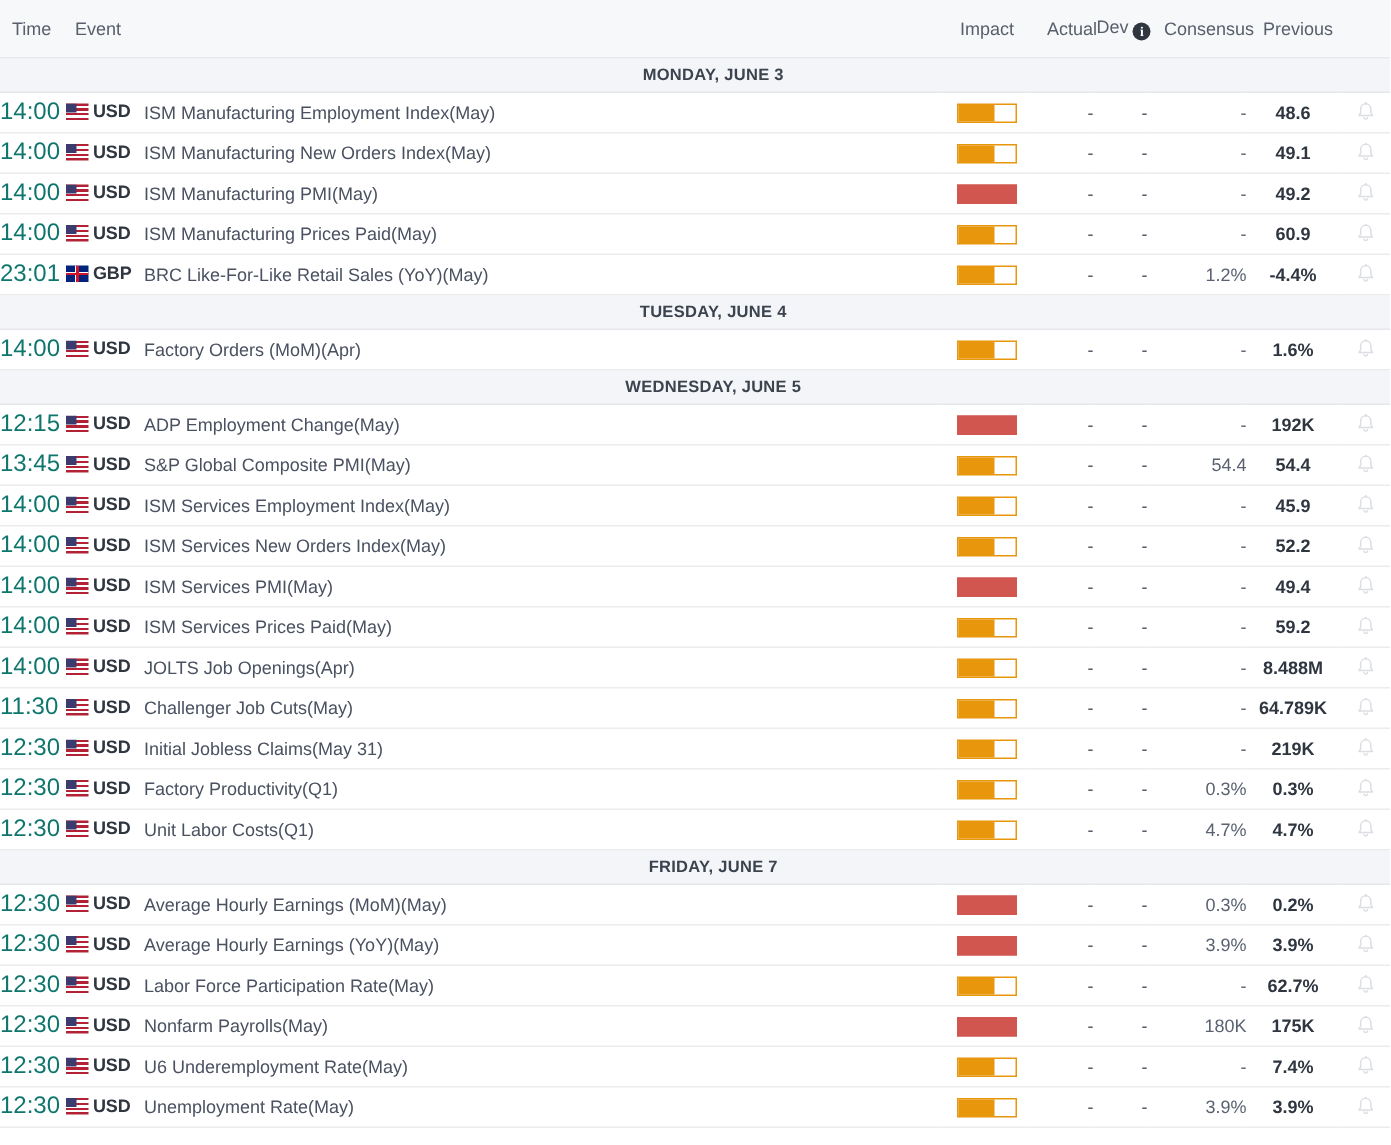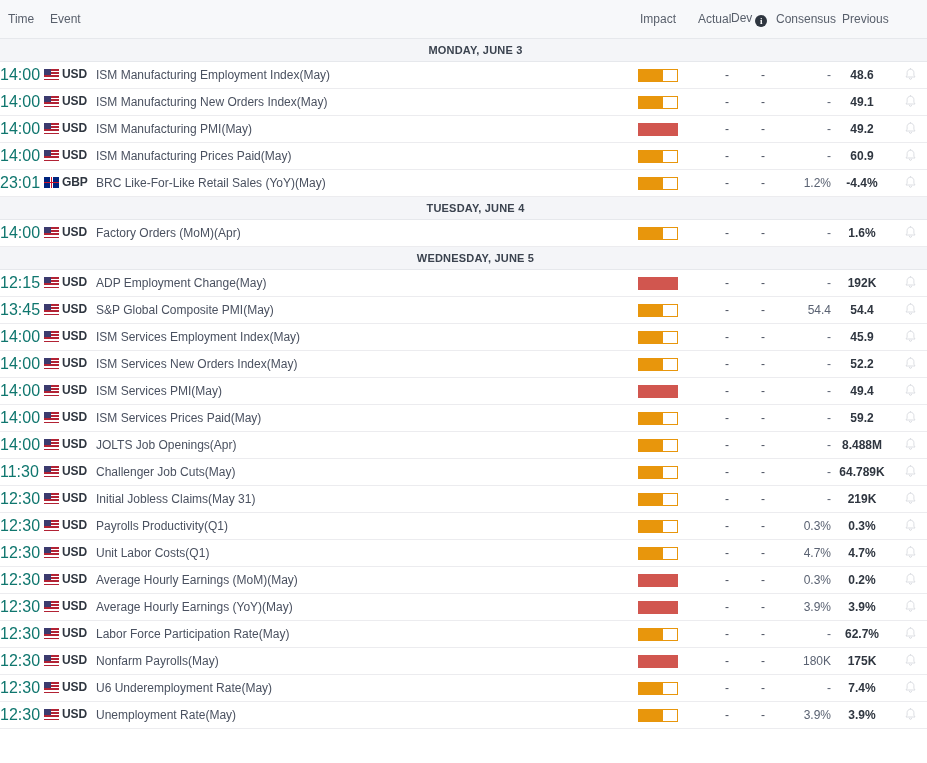--- a/index.html
+++ b/index.html
@@ -520,21 +520,21 @@
                 <path d="M6.5 0.3v0.9" stroke="#dcdee3" stroke-width="1" stroke-linecap="round"></path>
                 <path d="M5.4 10.3c0 0.6 0.5 1.1 1.1 1.1s1.1-0.5 1.1-1.1" stroke="#dcdee3" stroke-width="1" fill="none" stroke-linecap="round"></path>
               </svg></span></td>
         </tr>
         <tr class="evrow">
           <td class="c-time">12:30</td>
           <td class="c-cur"><span class="cur-wrap">
               <span class="flag flag-us"></span>
               <span class="cur-code">USD</span>
             </span></td>
-          <td class="c-event">Payrolls Productivity(Q1)</td>
+          <td class="c-event">Factory Productivity(Q1)</td>
           <td class="c-impact"><span class="impact-bar lvl-medium"></span></td>
           <td class="c-actual">-</td>
           <td class="c-dev">-</td>
           <td class="c-cons">0.3%</td>
           <td class="c-prev">0.3%</td>
           <td class="c-bell"><span class="bell"><svg width="13" height="14" viewBox="0 0 13 14" fill="none" xmlns="http://www.w3.org/2000/svg">
                 <path d="M6.5 1.2c-1.9 0-3.4 1.5-3.4 3.4v2.6L2 9h9l-1.1-1.8V4.6c0-1.9-1.5-3.4-3.4-3.4z" stroke="#dcdee3" stroke-width="1" fill="none" stroke-linejoin="round"></path>
                 <path d="M6.5 0.3v0.9" stroke="#dcdee3" stroke-width="1" stroke-linecap="round"></path>
                 <path d="M5.4 10.3c0 0.6 0.5 1.1 1.1 1.1s1.1-0.5 1.1-1.1" stroke="#dcdee3" stroke-width="1" fill="none" stroke-linecap="round"></path>
               </svg></span></td>
@@ -549,20 +549,25 @@
           <td class="c-impact"><span class="impact-bar lvl-medium"></span></td>
           <td class="c-actual">-</td>
           <td class="c-dev">-</td>
           <td class="c-cons">4.7%</td>
           <td class="c-prev">4.7%</td>
           <td class="c-bell"><span class="bell"><svg width="13" height="14" viewBox="0 0 13 14" fill="none" xmlns="http://www.w3.org/2000/svg">
                 <path d="M6.5 1.2c-1.9 0-3.4 1.5-3.4 3.4v2.6L2 9h9l-1.1-1.8V4.6c0-1.9-1.5-3.4-3.4-3.4z" stroke="#dcdee3" stroke-width="1" fill="none" stroke-linejoin="round"></path>
                 <path d="M6.5 0.3v0.9" stroke="#dcdee3" stroke-width="1" stroke-linecap="round"></path>
                 <path d="M5.4 10.3c0 0.6 0.5 1.1 1.1 1.1s1.1-0.5 1.1-1.1" stroke="#dcdee3" stroke-width="1" fill="none" stroke-linecap="round"></path>
               </svg></span></td>
+        </tr>
+        <tr class="dayrow">
+          <td colspan="9">
+            <div class="daylabel">FRIDAY, JUNE 7</div>
+          </td>
         </tr>
         <tr class="evrow">
           <td class="c-time">12:30</td>
           <td class="c-cur"><span class="cur-wrap">
               <span class="flag flag-us"></span>
               <span class="cur-code">USD</span>
             </span></td>
           <td class="c-event">Average Hourly Earnings (MoM)(May)</td>
           <td class="c-impact"><span class="impact-bar lvl-high"></span></td>
           <td class="c-actual">-</td>

